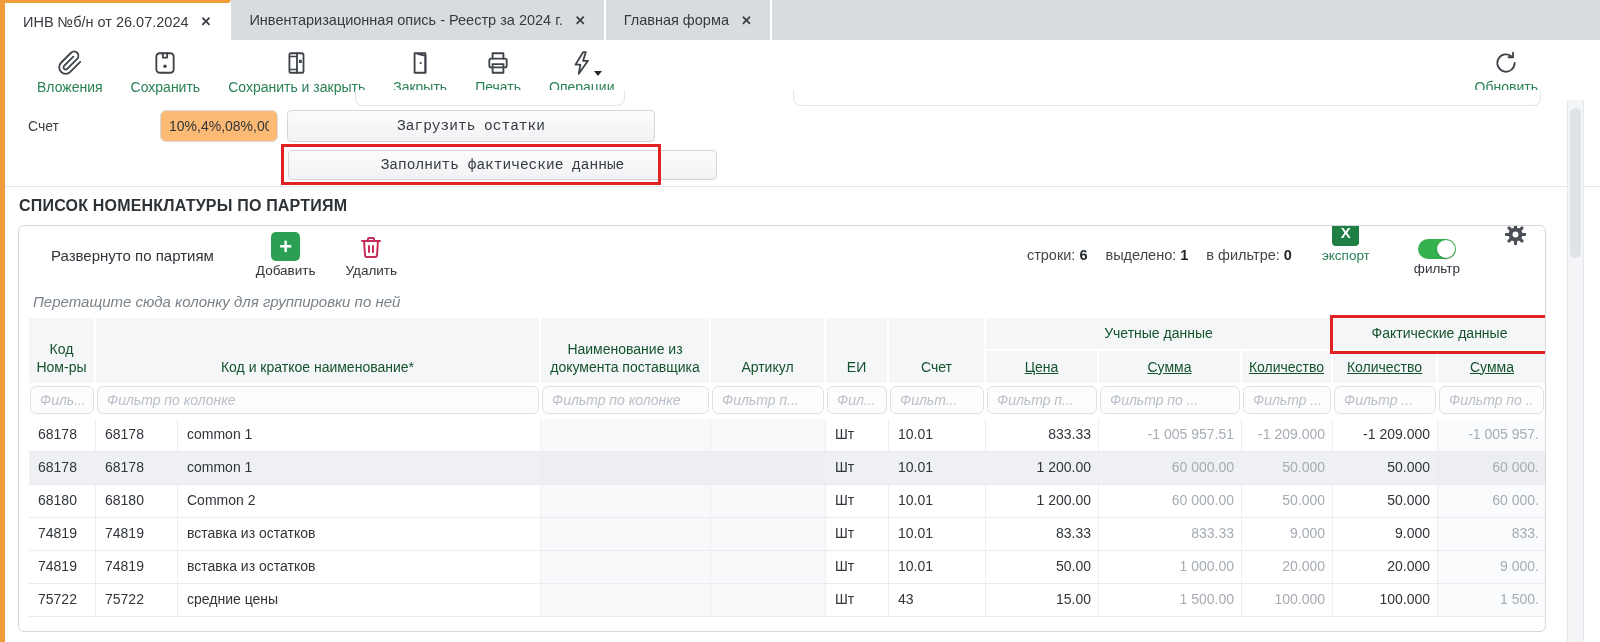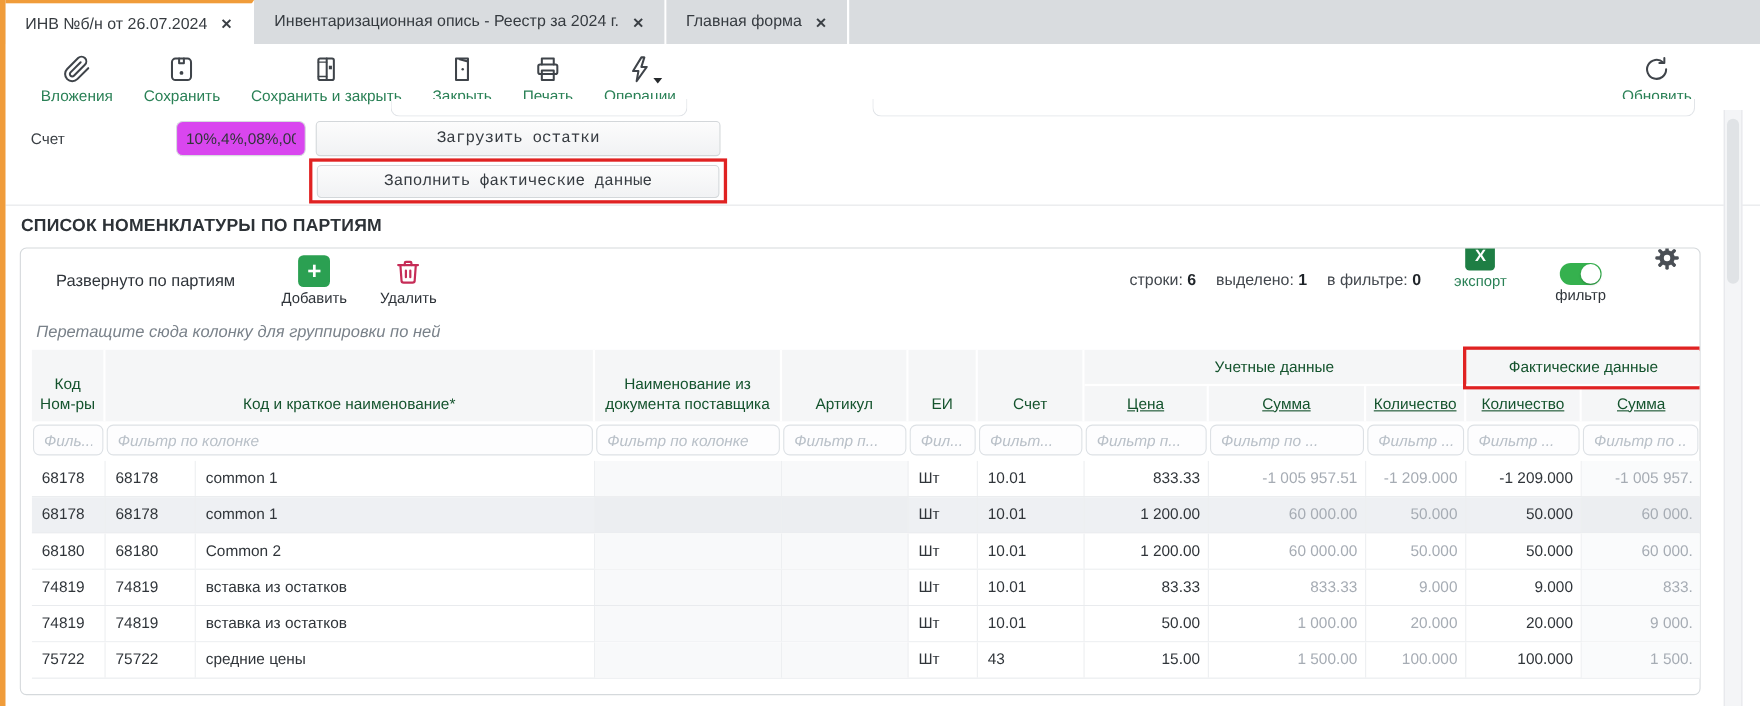--- a/index.html
+++ b/index.html
@@ -24,24 +24,24 @@
   .tb-icon svg { stroke:#3f444a; fill:none; stroke-width:1.7; stroke-linecap:round; stroke-linejoin:round; }
   .tb-label { font-size:14px; color:#2a8156; margin-top:1px; white-space:nowrap; }
   .tb-refresh { margin-left:auto; margin-right:0; }
   .caret-dn { position:absolute; right:-7px; bottom:2px; width:0; height:0; border-left:4px solid transparent; border-right:4px solid transparent; border-top:5px solid #26292c; }
 
   
   .partial-field { position:absolute; height:16px; border:1px solid #e1e4e8; border-top:none; border-radius:0 0 8px 8px; background:#fff; }
   .pf-a { left:355px; top:90px; width:270px; }
   .pf-b { left:793px; top:90px; width:748px; }
   .field-label { position:absolute; left:28px; top:118px; font-size:14px; color:#3a3f44; }
-  .account-input { position:absolute; left:160px; top:110px; width:118px; height:32px; border:1px solid #d7dbdf; border-radius:6px; padding:0 8px; font-size:14px; color:#30353a; font-family:"Liberation Sans",sans-serif; background:#d946ef; overflow:hidden; }
+  .account-input { position:absolute; left:160px; top:110px; width:118px; height:32px; border:1px solid #d7dbdf; border-radius:6px; padding:0 8px; font-size:14px; color:#30353a; font-family:"Liberation Sans",sans-serif; background:#fdba74; overflow:hidden; }
   .btn { position:absolute; border:1px solid #d3d7da; border-radius:4px; background:linear-gradient(#fcfcfc,#f1f2f4); font-size:14.5px; color:#363b41; display:flex; align-items:center; justify-content:center; cursor:pointer; font-family:Liberation Mono, monospace; }
   .btn-load { left:287px; top:110px; width:368px; height:32px; }
-  .btn-fill { left:288px; top:150px; width:366px; height:30px; }
+  .btn-fill { left:288px; top:150px; width:429px; height:30px; }
   .annotation-box { position:absolute; border:3px solid #e02222; pointer-events:none; z-index:40; }
   .ann-1 { left:281px; top:144px; width:380px; height:41px; }
 
   
   .section-header { position:absolute; left:5px; top:186px; right:0; height:39px; border-top:1px solid #e4e6e9; display:flex; align-items:center; padding:0 20px 0 14px; background:#fff; }
   .section-title { font-size:16px; font-weight:bold; color:#2d3237; letter-spacing:.2px; }
   .collapse-arrow { margin-left:auto; font-size:11px; color:#8f959b; cursor:pointer; }
 
   
   .panel { position:absolute; left:18px; top:225px; width:1528px; height:407px; border:1px solid #d5d9dc; border-radius:6px; background:#fff; overflow:hidden; }

